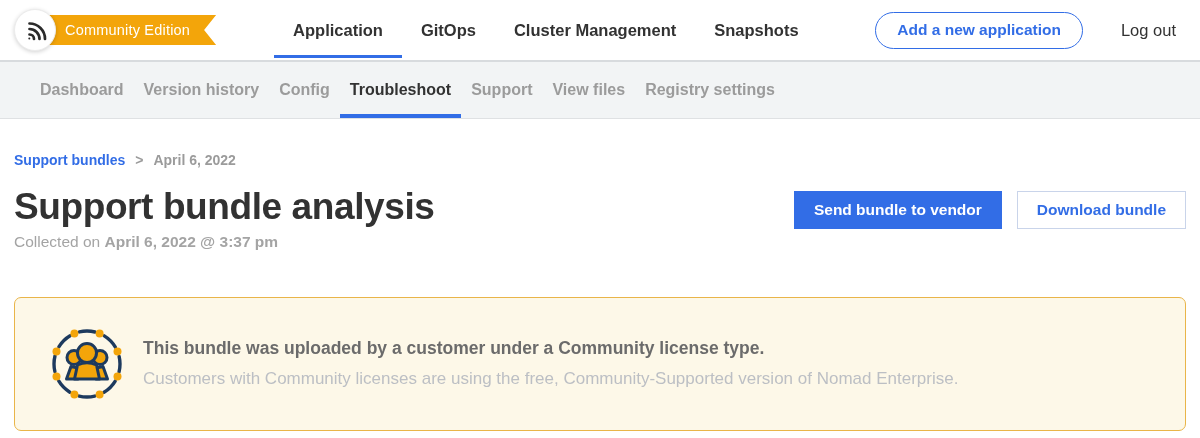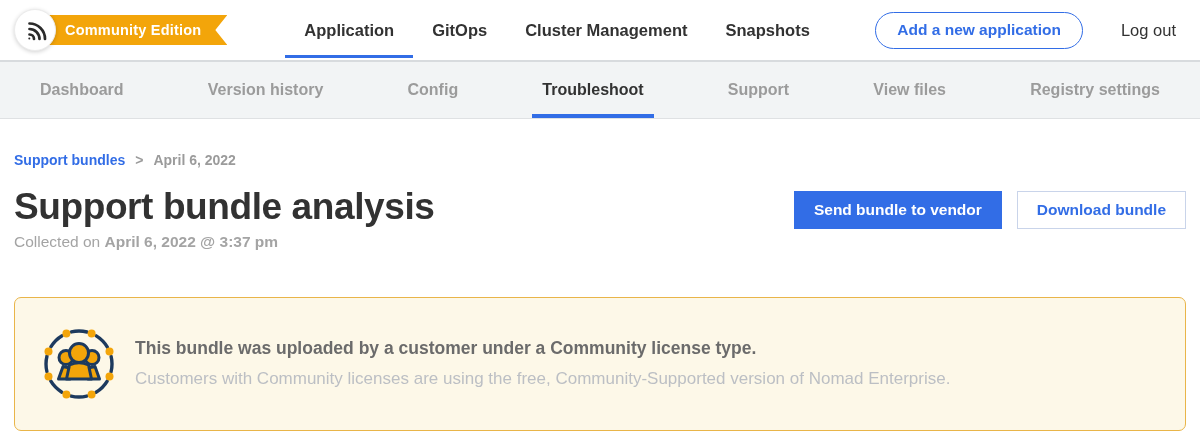--- a/index.html
+++ b/index.html
@@ -13,21 +13,21 @@
   }
   .brand { display: flex; align-items: center; }
   .logo-circle {
     width: 42px; height: 42px; border-radius: 50%; background: #fff;
     border: 1px solid #ececec; box-shadow: 0 1px 4px rgba(0,0,0,.18);
     display: flex; align-items: center; justify-content: center;
     position: relative; z-index: 2; cursor: pointer;
   }
   .badge {
     margin-left: -21px; z-index: 1; height: 30px; line-height: 30px;
-    background: #f3a50a; color: #ffffff; font-weight: 700; font-size: 14.5px;
+    background: #f3a50a; color: #ffffff; font-weight: 400; font-size: 14.5px;
     padding: 0 26px 0 30px; letter-spacing: .2px;
     clip-path: polygon(0 0, 100% 0, calc(100% - 12px) 50%, 100% 100%, 0 100%);
   }
   .topnav { display: flex; align-items: stretch; height: 52px; margin-left: 58px; }
   .topnav-item {
     display: flex; align-items: center; padding: 0 19px; font-size: 16.5px;
     font-weight: 600; color: #323232; text-decoration: none; position: relative;
     cursor: pointer;
   }
   .topnav-item.active::after {
@@ -38,21 +38,21 @@
   .pill-btn {
     height: 37px; border-radius: 19px; border: 1px solid #326de6; background: #fff;
     color: #326de6; font-weight: 700; font-size: 15.5px; padding: 0 21px;
     font-family: inherit; cursor: pointer;
   }
   .logout { font-size: 16.5px; color: #323232; text-decoration: none; font-weight: 400; cursor: pointer; }
 
   
   .subnav {
     height: 57px; background: #f2f4f5; border-bottom: 1px solid #dfe1e3;
-    display: flex; align-items: stretch; justify-content: space-between; padding: 0 30px; gap: 7px;
+    display: flex; align-items: stretch; padding: 0 30px;
   }
   .subnav-item {
     display: flex; align-items: center; padding: 0 10px; font-size: 16px;
     font-weight: 600; color: #9b9b9b; text-decoration: none; position: relative;
     cursor: pointer;
   }
   .subnav-item.active { color: #323232; font-weight: 700; }
   .subnav-item.active::after {
     content: ""; position: absolute; left: 0; right: 0; bottom: 0; height: 4px;
     background: #326de6;
@@ -72,21 +72,21 @@
 
   .title-actions { display: flex; gap: 15px; margin-top: 5px; }
   .btn { height: 38px; border-radius: 0; font-weight: 700; font-size: 15.5px; padding: 0 19px; font-family: Liberation Sans, sans-serif; cursor: pointer; }
   .btn-primary { background: #326de6; border: 1px solid #326de6; color: #ffffff; }
   .btn-secondary { background: #ffffff; border: 1px solid #c9d4ea; color: #326de6; }
 
   
   .alert {
     margin-top: 46px; border: 1px solid #e9b549; background: #fdf8e8;
     border-radius: 7px; display: flex; align-items: center; gap: 16px;
-    padding: 26px 28px 26px 24px; height: 134px;
+    padding: 26px 28px 26px 32px; height: 134px;
   }
   .alert-icon { width: 80px; height: 80px; flex: 0 0 80px; }
   .alert-title { font-size: 17.5px; font-weight: 700; color: #6b6b6b; }
   .alert-sub { font-size: 17px; color: #bcbfc4; margin-top: 10px; }
 </style>
 </head>
 <body>
 
 <header class="topbar">
   <div class="brand">

